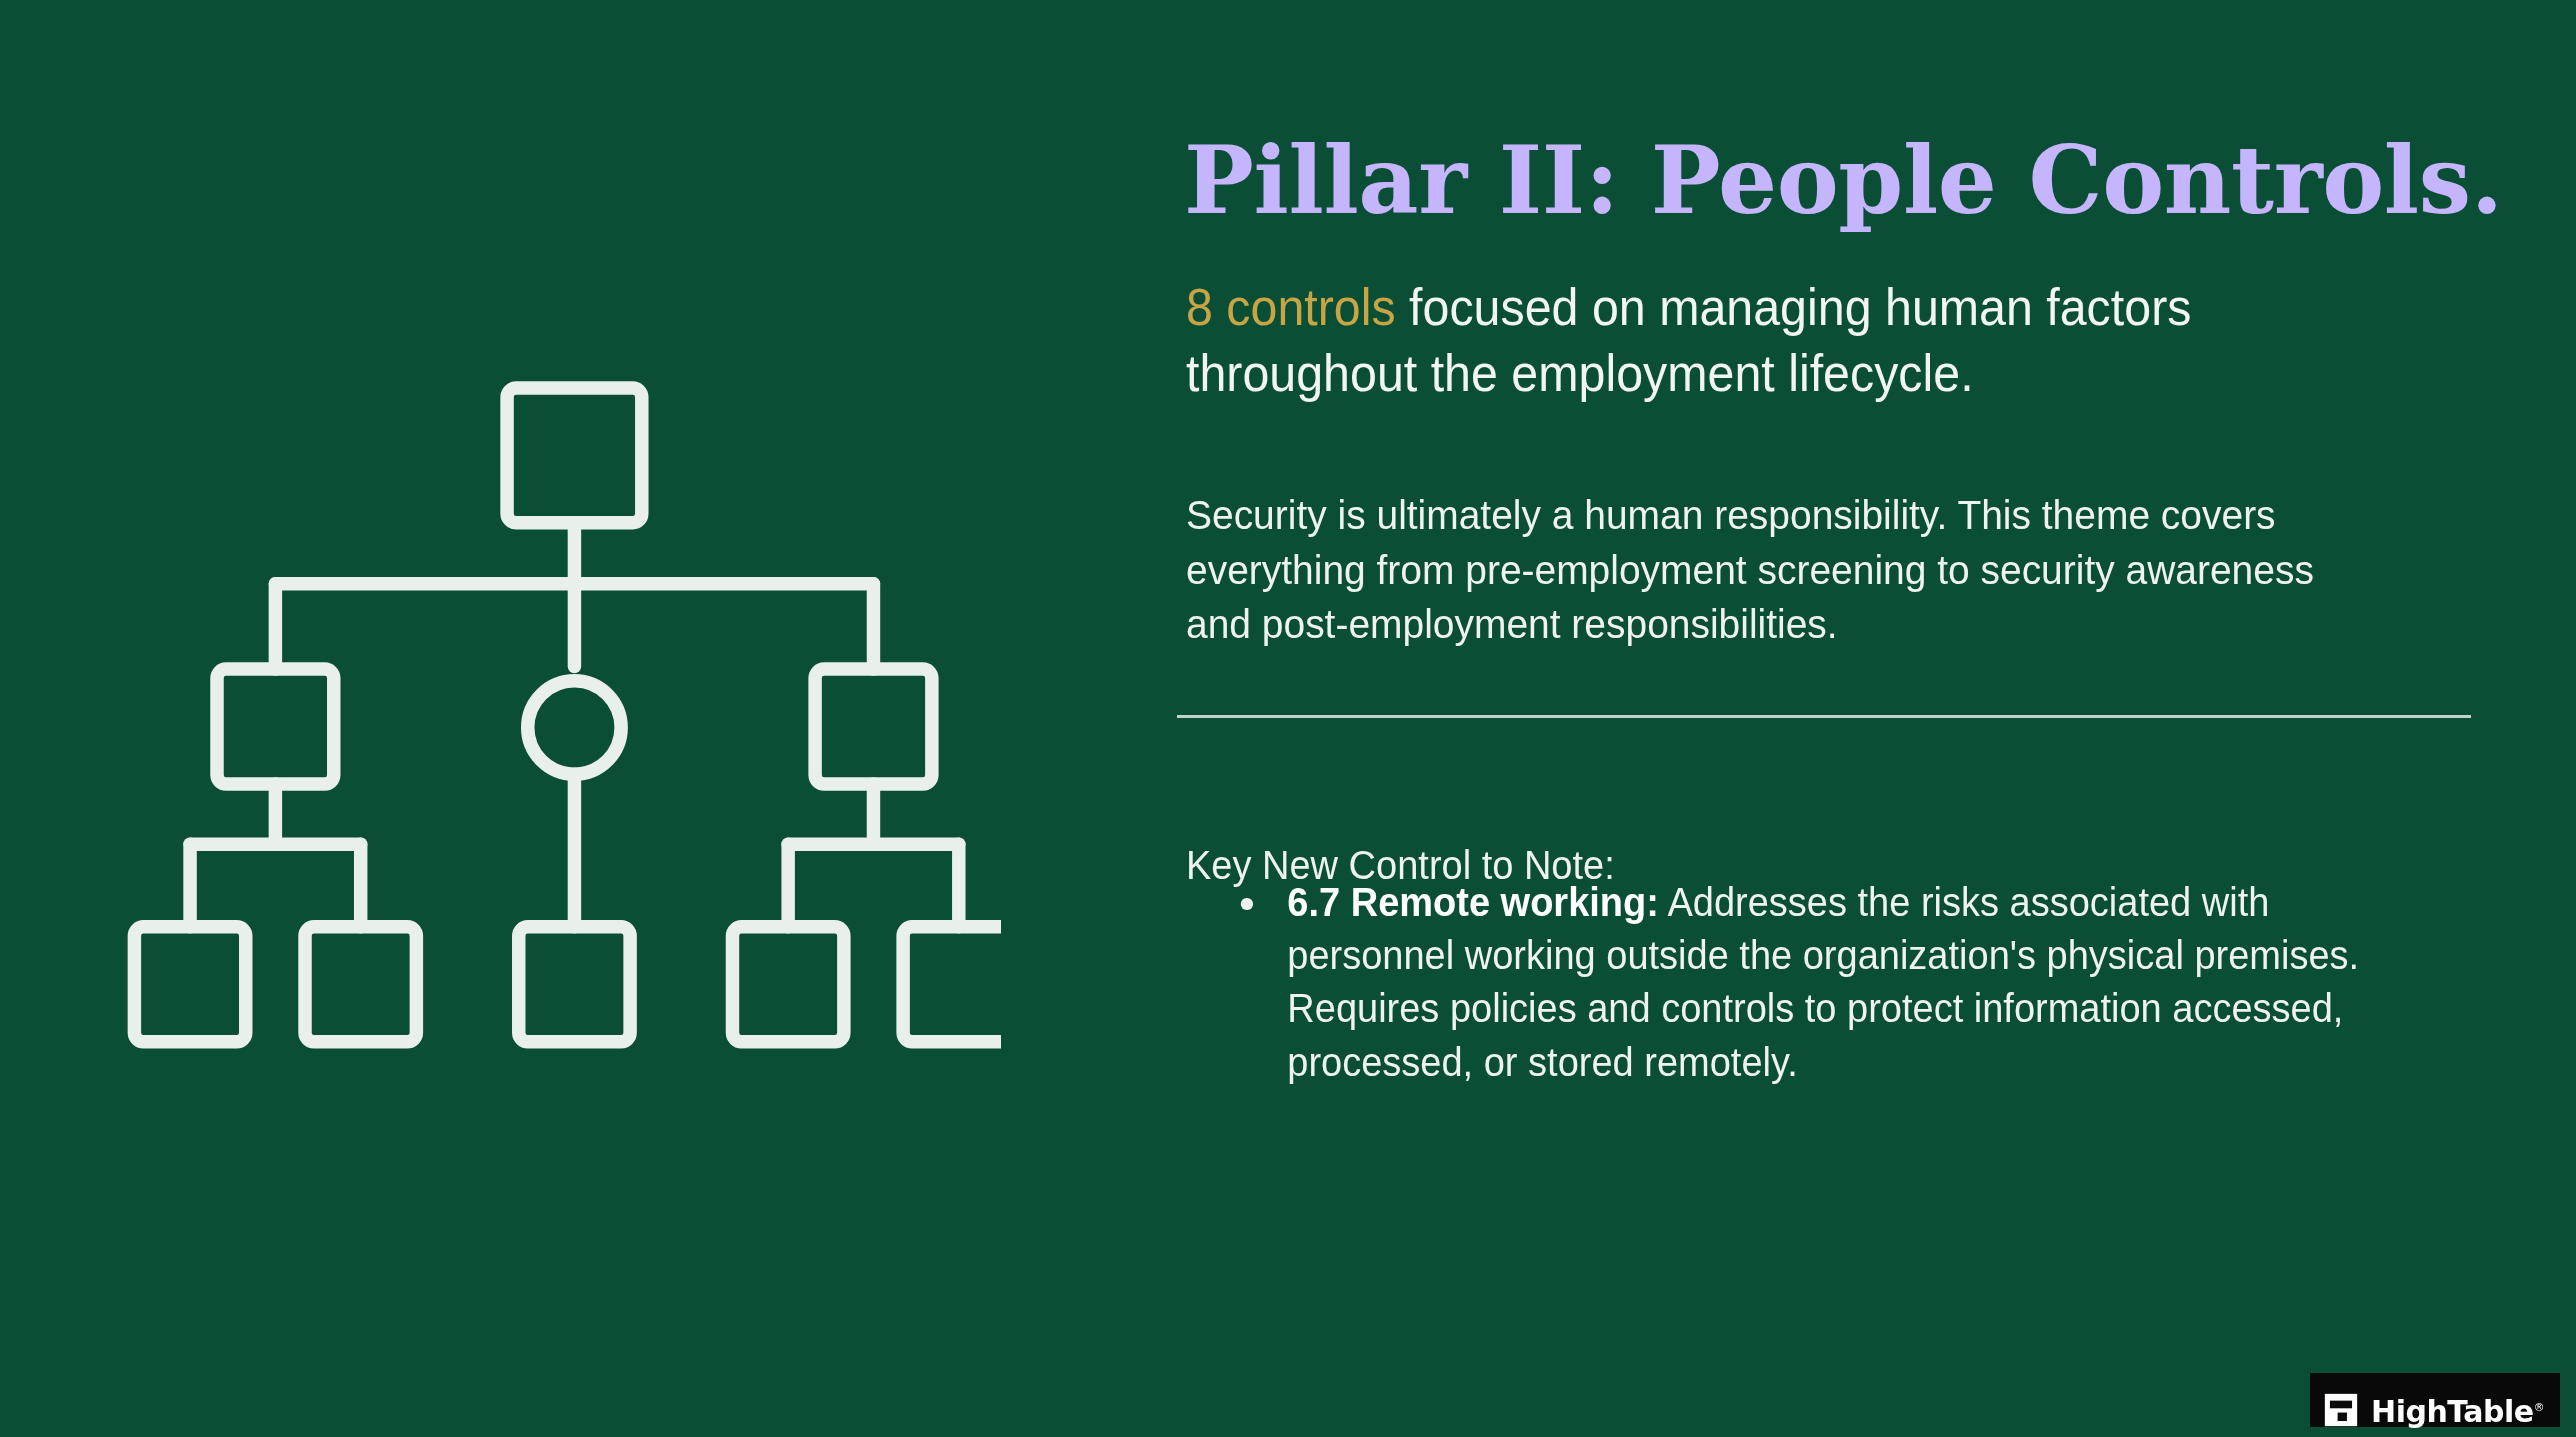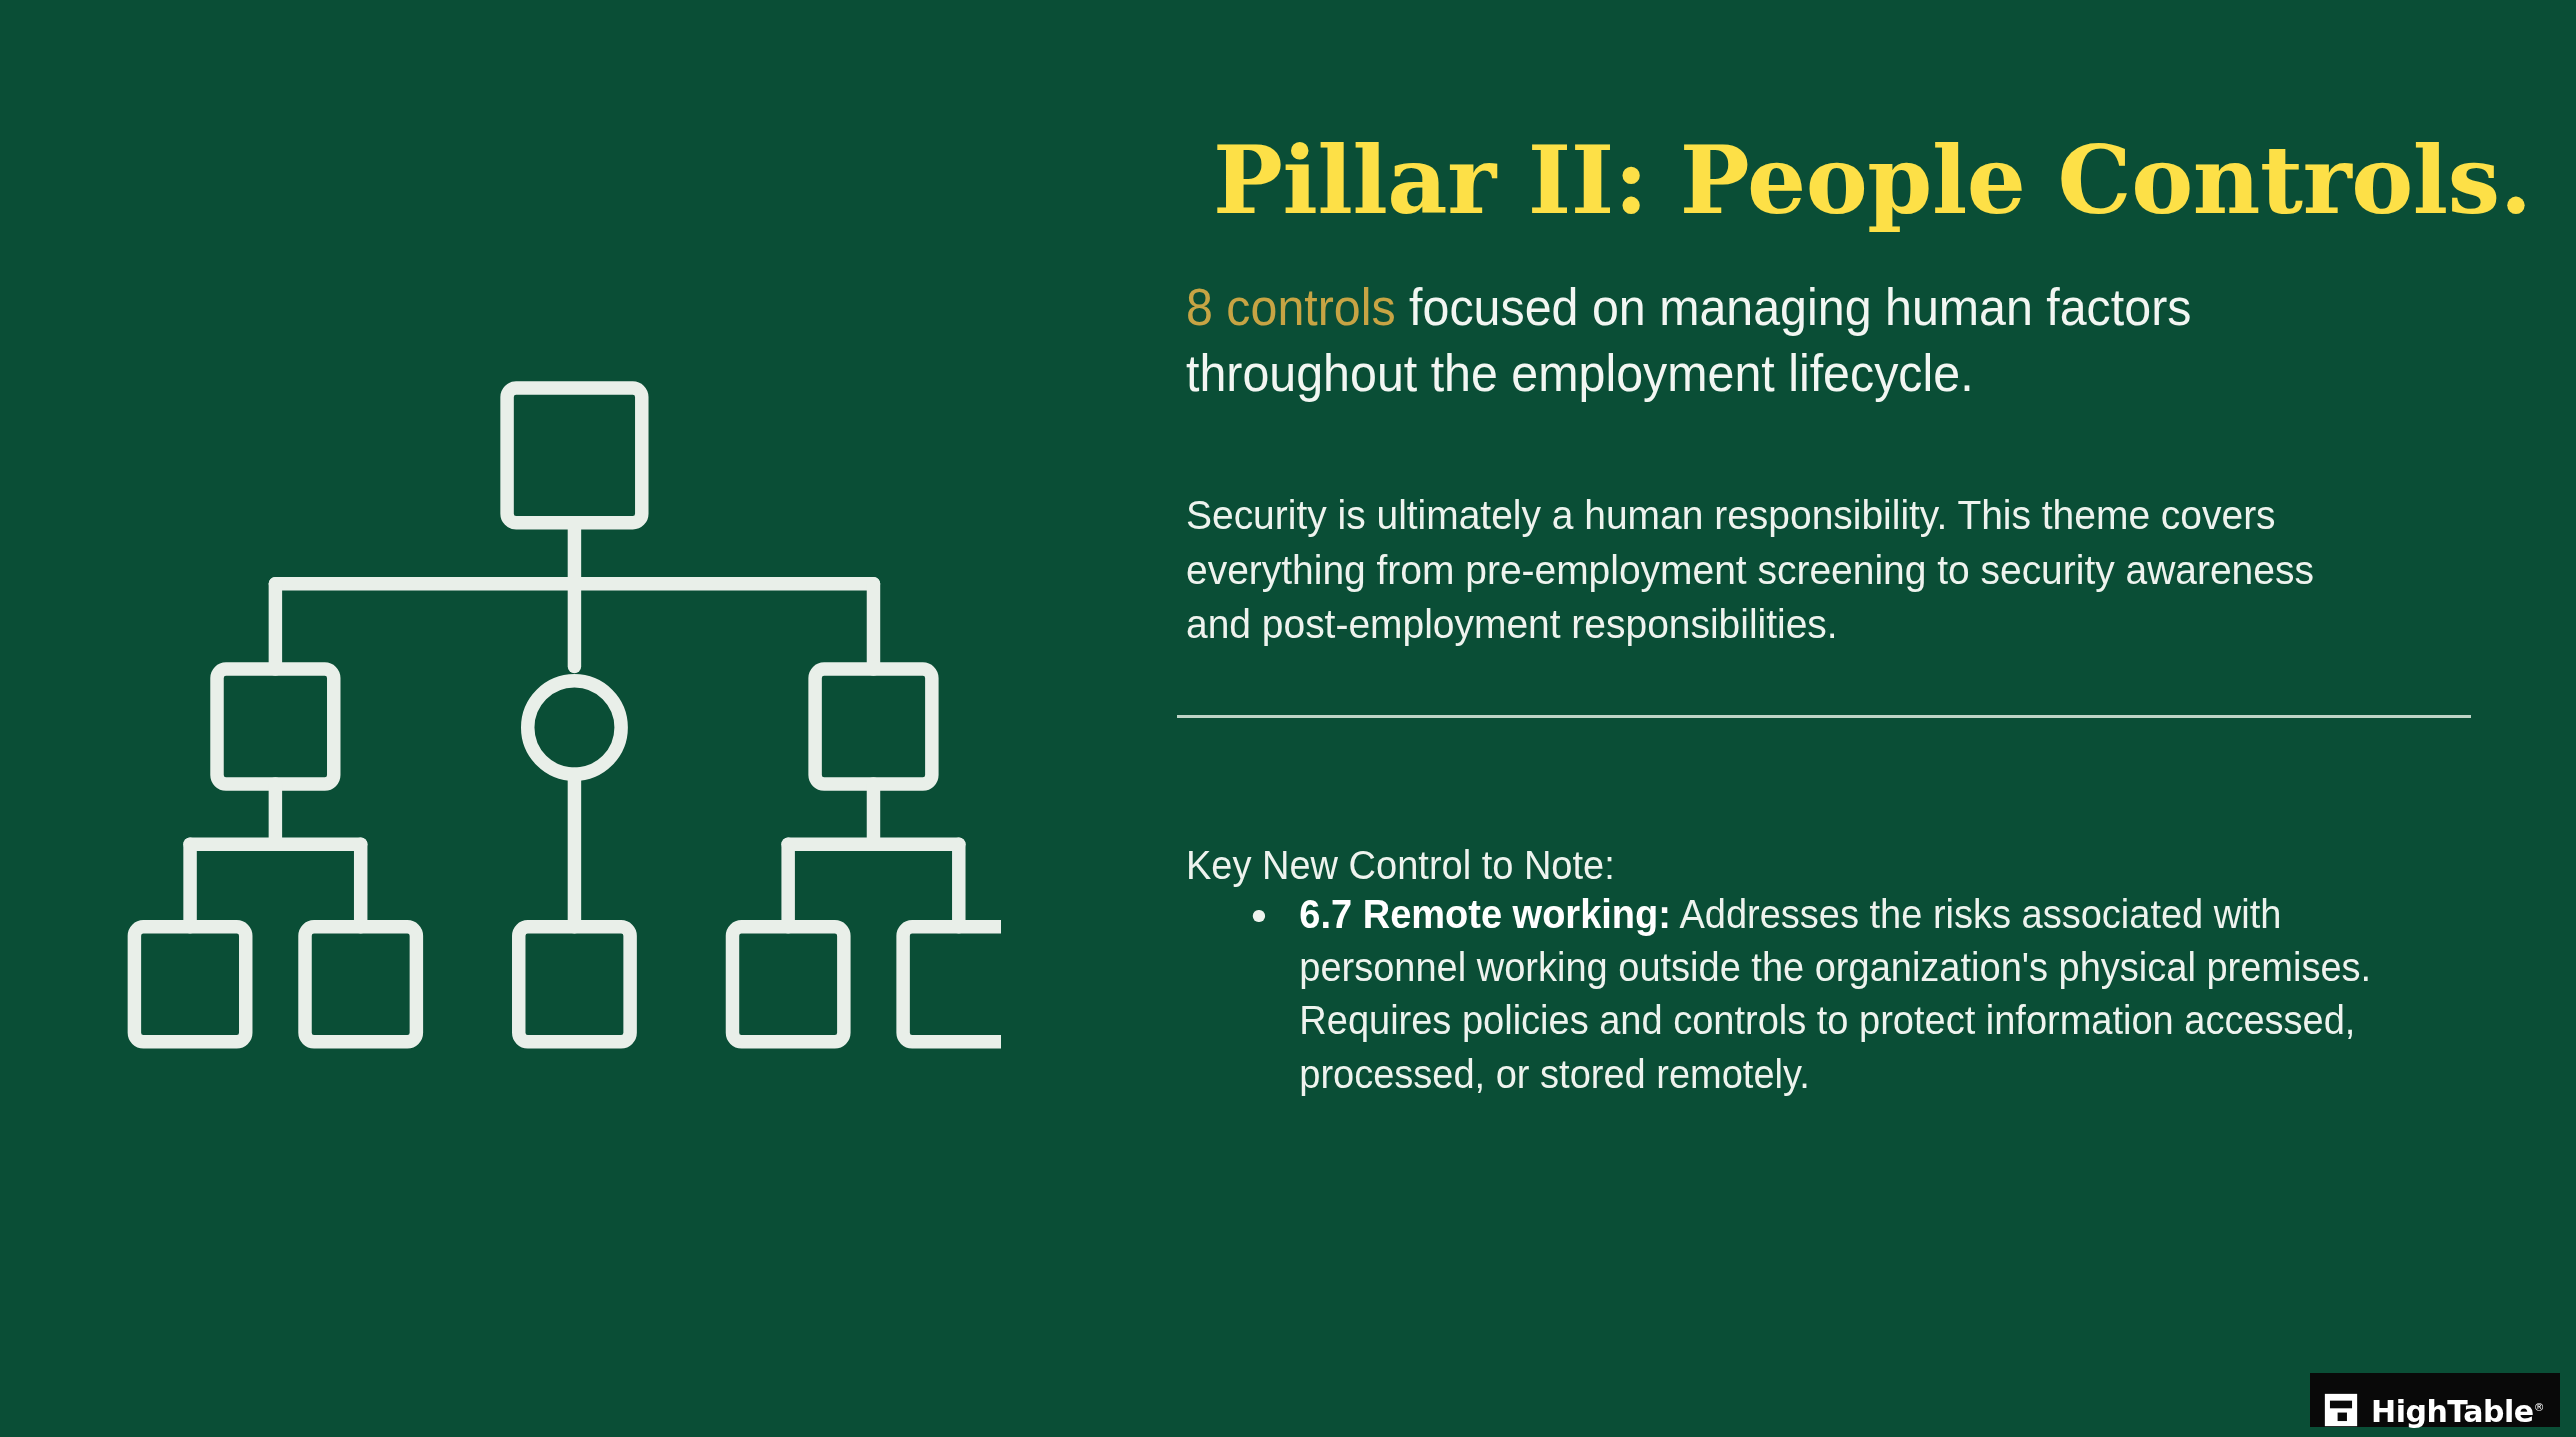--- a/index.html
+++ b/index.html
@@ -50,23 +50,22 @@
   .title {
     position: absolute;
     top: 70px;
     left: 0;
     width: 1312px;
     font-family: "DejaVu Serif", "Liberation Serif", serif;
     font-weight: 700;
     font-size: 93px;
     line-height: 1.06;
     letter-spacing: -0.4px;
-    color: #fde047;
+    color: #c4b5fd;
     white-space: nowrap;
-    margin-left: 29px;
   }
 
   .subtitle {
     position: absolute;
     top: 223px;
     left: 1.8px;
     width: 1249px;
     font-size: 52px;
     line-height: 1.26;
     font-weight: 400;
@@ -113,21 +112,21 @@
     transform: scaleX(0.95);
     transform-origin: left top;
     white-space: nowrap;
   }
 
   .bullet-list {
     position: absolute;
     top: 876px;
     left: 52px;
     width: 1222px;
-    margin: 12px;
+    margin: 0;
     padding: 0;
     list-style: none;
   }
   .bullet-item {
     position: relative;
     padding-left: 54px;
     font-size: 40px;
     line-height: 1.33;
     font-weight: 400;
     color: #eef3ee;

